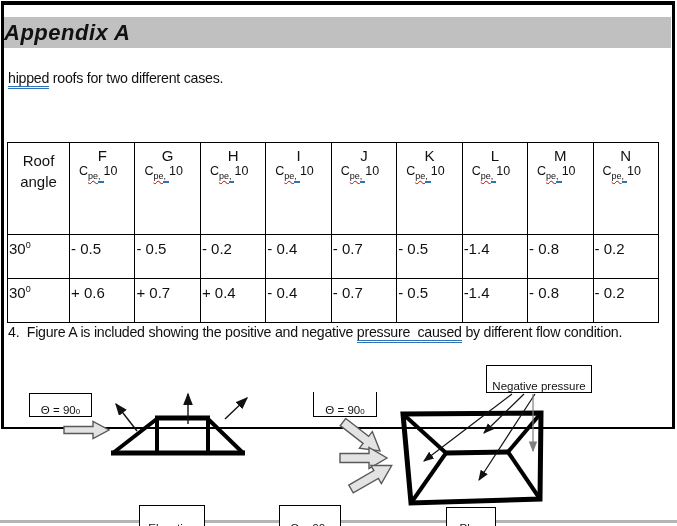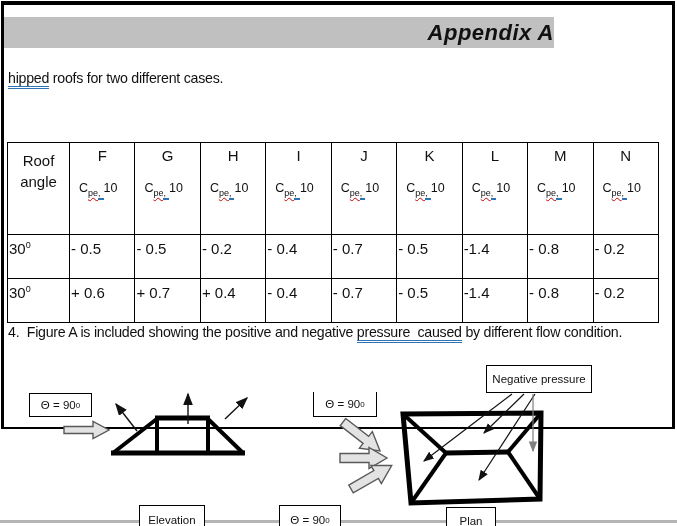--- a/index.html
+++ b/index.html
@@ -2,43 +2,43 @@
 <html><head>
 <meta charset="utf-8">
 <style>
   html,body{margin:0;padding:0;background:#fff;}
   #page{position:relative;width:677px;height:526px;background:#fff;overflow:hidden;
         font-family:"Liberation Sans",sans-serif;color:#111;}
   
   #frame{position:absolute;left:1px;top:1px;width:674px;height:428px;box-sizing:border-box;
          border-top:4px solid #000;border-left:3px solid #000;border-right:3px solid #000;
          border-bottom:2px solid #000;}
-  #banner{position:absolute;left:4px;top:17px;width:550px;height:31px;background:#c0c0c0;
-          display:flex;align-items:center;justify-content:flex-end;}
+  #banner{position:absolute;left:4px;top:17px;width:667px;height:31px;background:#c0c0c0;
+          display:flex;align-items:center;justify-content:flex-start;}
   #banner span{font-size:22px;font-weight:bold;font-style:italic;letter-spacing:.5px;}
   .para{position:absolute;left:8px;width:664px;font-size:14.2px;letter-spacing:-0.25px;}
   .pline{white-space:pre;height:25px;line-height:25px;}
   .gram{border-bottom:3px double #2e74b5;}
   sup.small{font-size:9px;}
   
   #roof-table{position:absolute;left:7px;top:142px;width:652px;border-collapse:collapse;
               table-layout:fixed;}
   #roof-table th,#roof-table td{border:1.4px solid #000;background:#fff;}
   #roof-table th{height:84px;vertical-align:top;font-weight:normal;}
   #roof-table col.c0{width:62px;}
   .corner{font-size:15px;padding:7px 6px 0 6px;text-align:center;line-height:21px;}
   .letter{font-size:15px;text-align:center;padding-top:3px;}
-  .coef{margin-top:17px;font-size:12.5px;text-align:left;padding-left:8px;}
+  .coef{font-size:12.5px;text-align:left;padding-left:8px;}
   .coef sub{font-size:9px;}
   .sq-red{text-decoration:underline wavy #cc0000;text-decoration-thickness:1px;text-decoration-skip-ink:none;}
   .sq-blue{border-bottom:2px solid #2e74b5;padding-right:3px;}
   #roof-table td{height:37px;vertical-align:top;padding-top:5px;text-align:left;font-size:15px;margin-top:23px;}
   
   .fig-label{position:absolute;box-sizing:border-box;background:#fff;border:1.4px solid #000;
-             display:flex;align-items:center;justify-content:center;font-size:11.5px;}
+             display:flex;align-items:flex-end;justify-content:center;font-size:11.5px;}
   .fig-label sup{font-size:8px;}
   #theta-mid{border-top:none;background:transparent;}
   #gray-strip{position:absolute;left:0;top:520px;width:677px;height:3px;background:#b5b5b5;}
   #fig-svg{position:absolute;left:0;top:358px;}
 </style>
 </head>
 <body>
 
 <div id="page">
 

